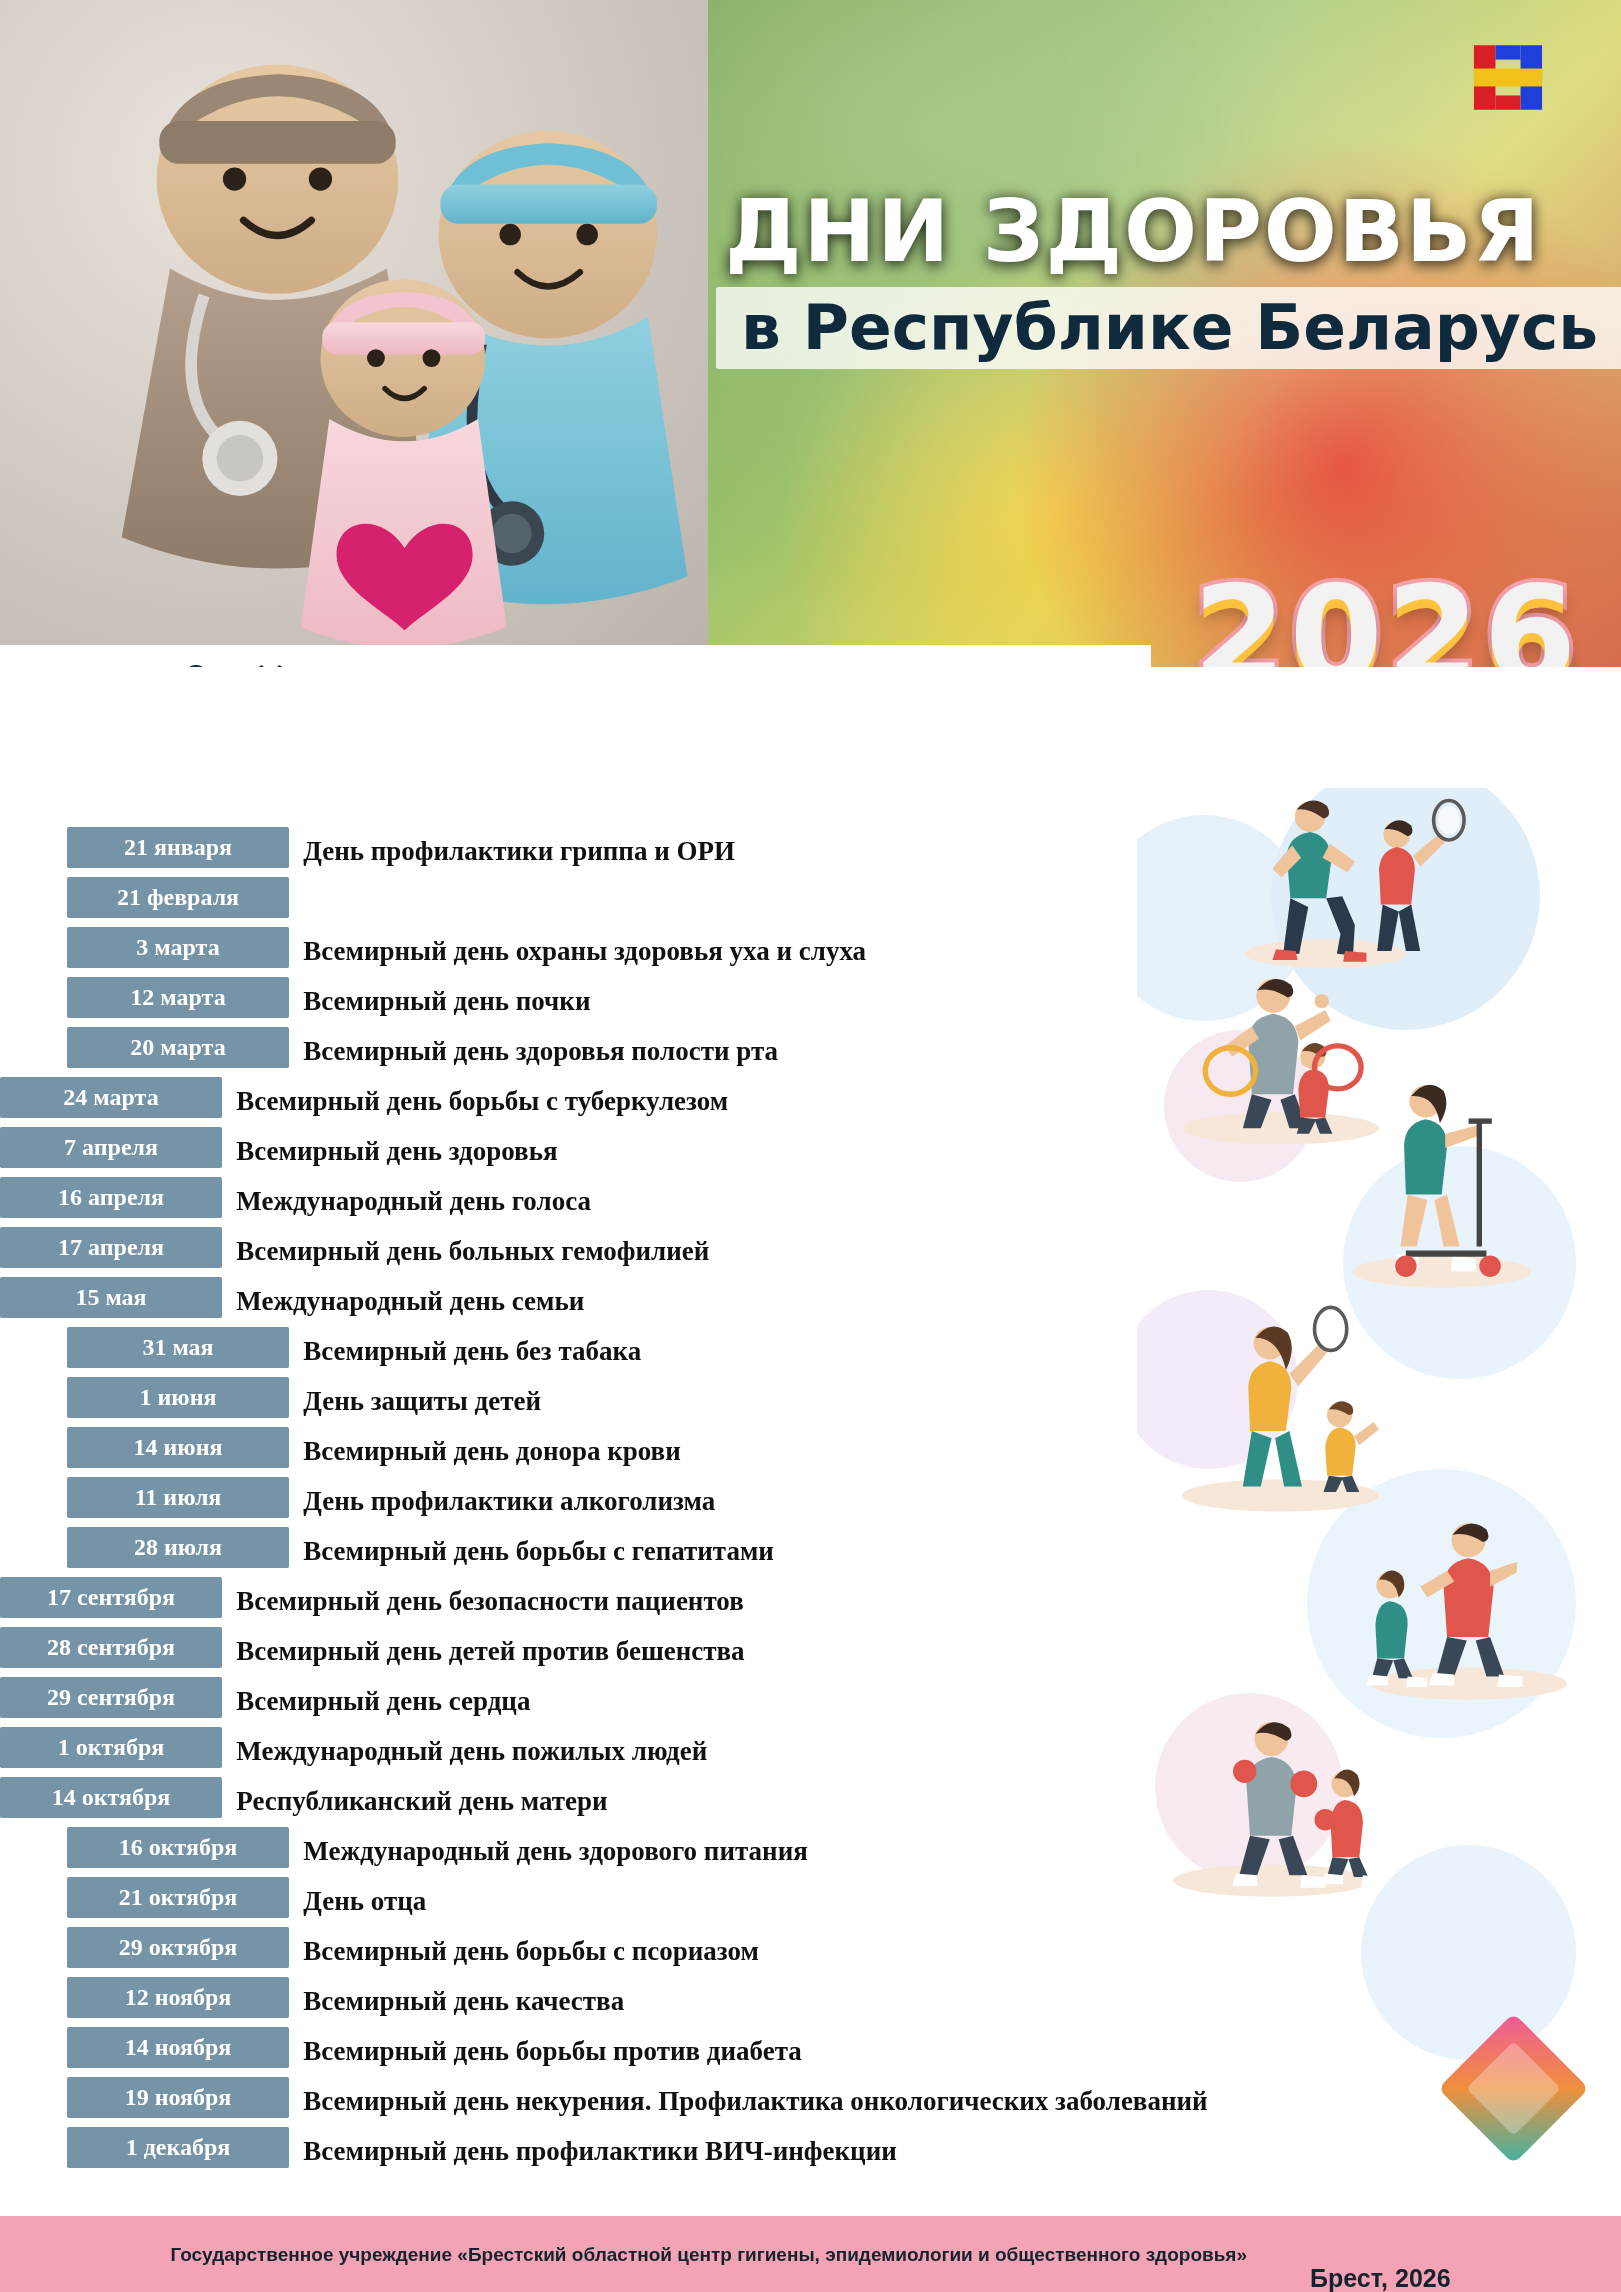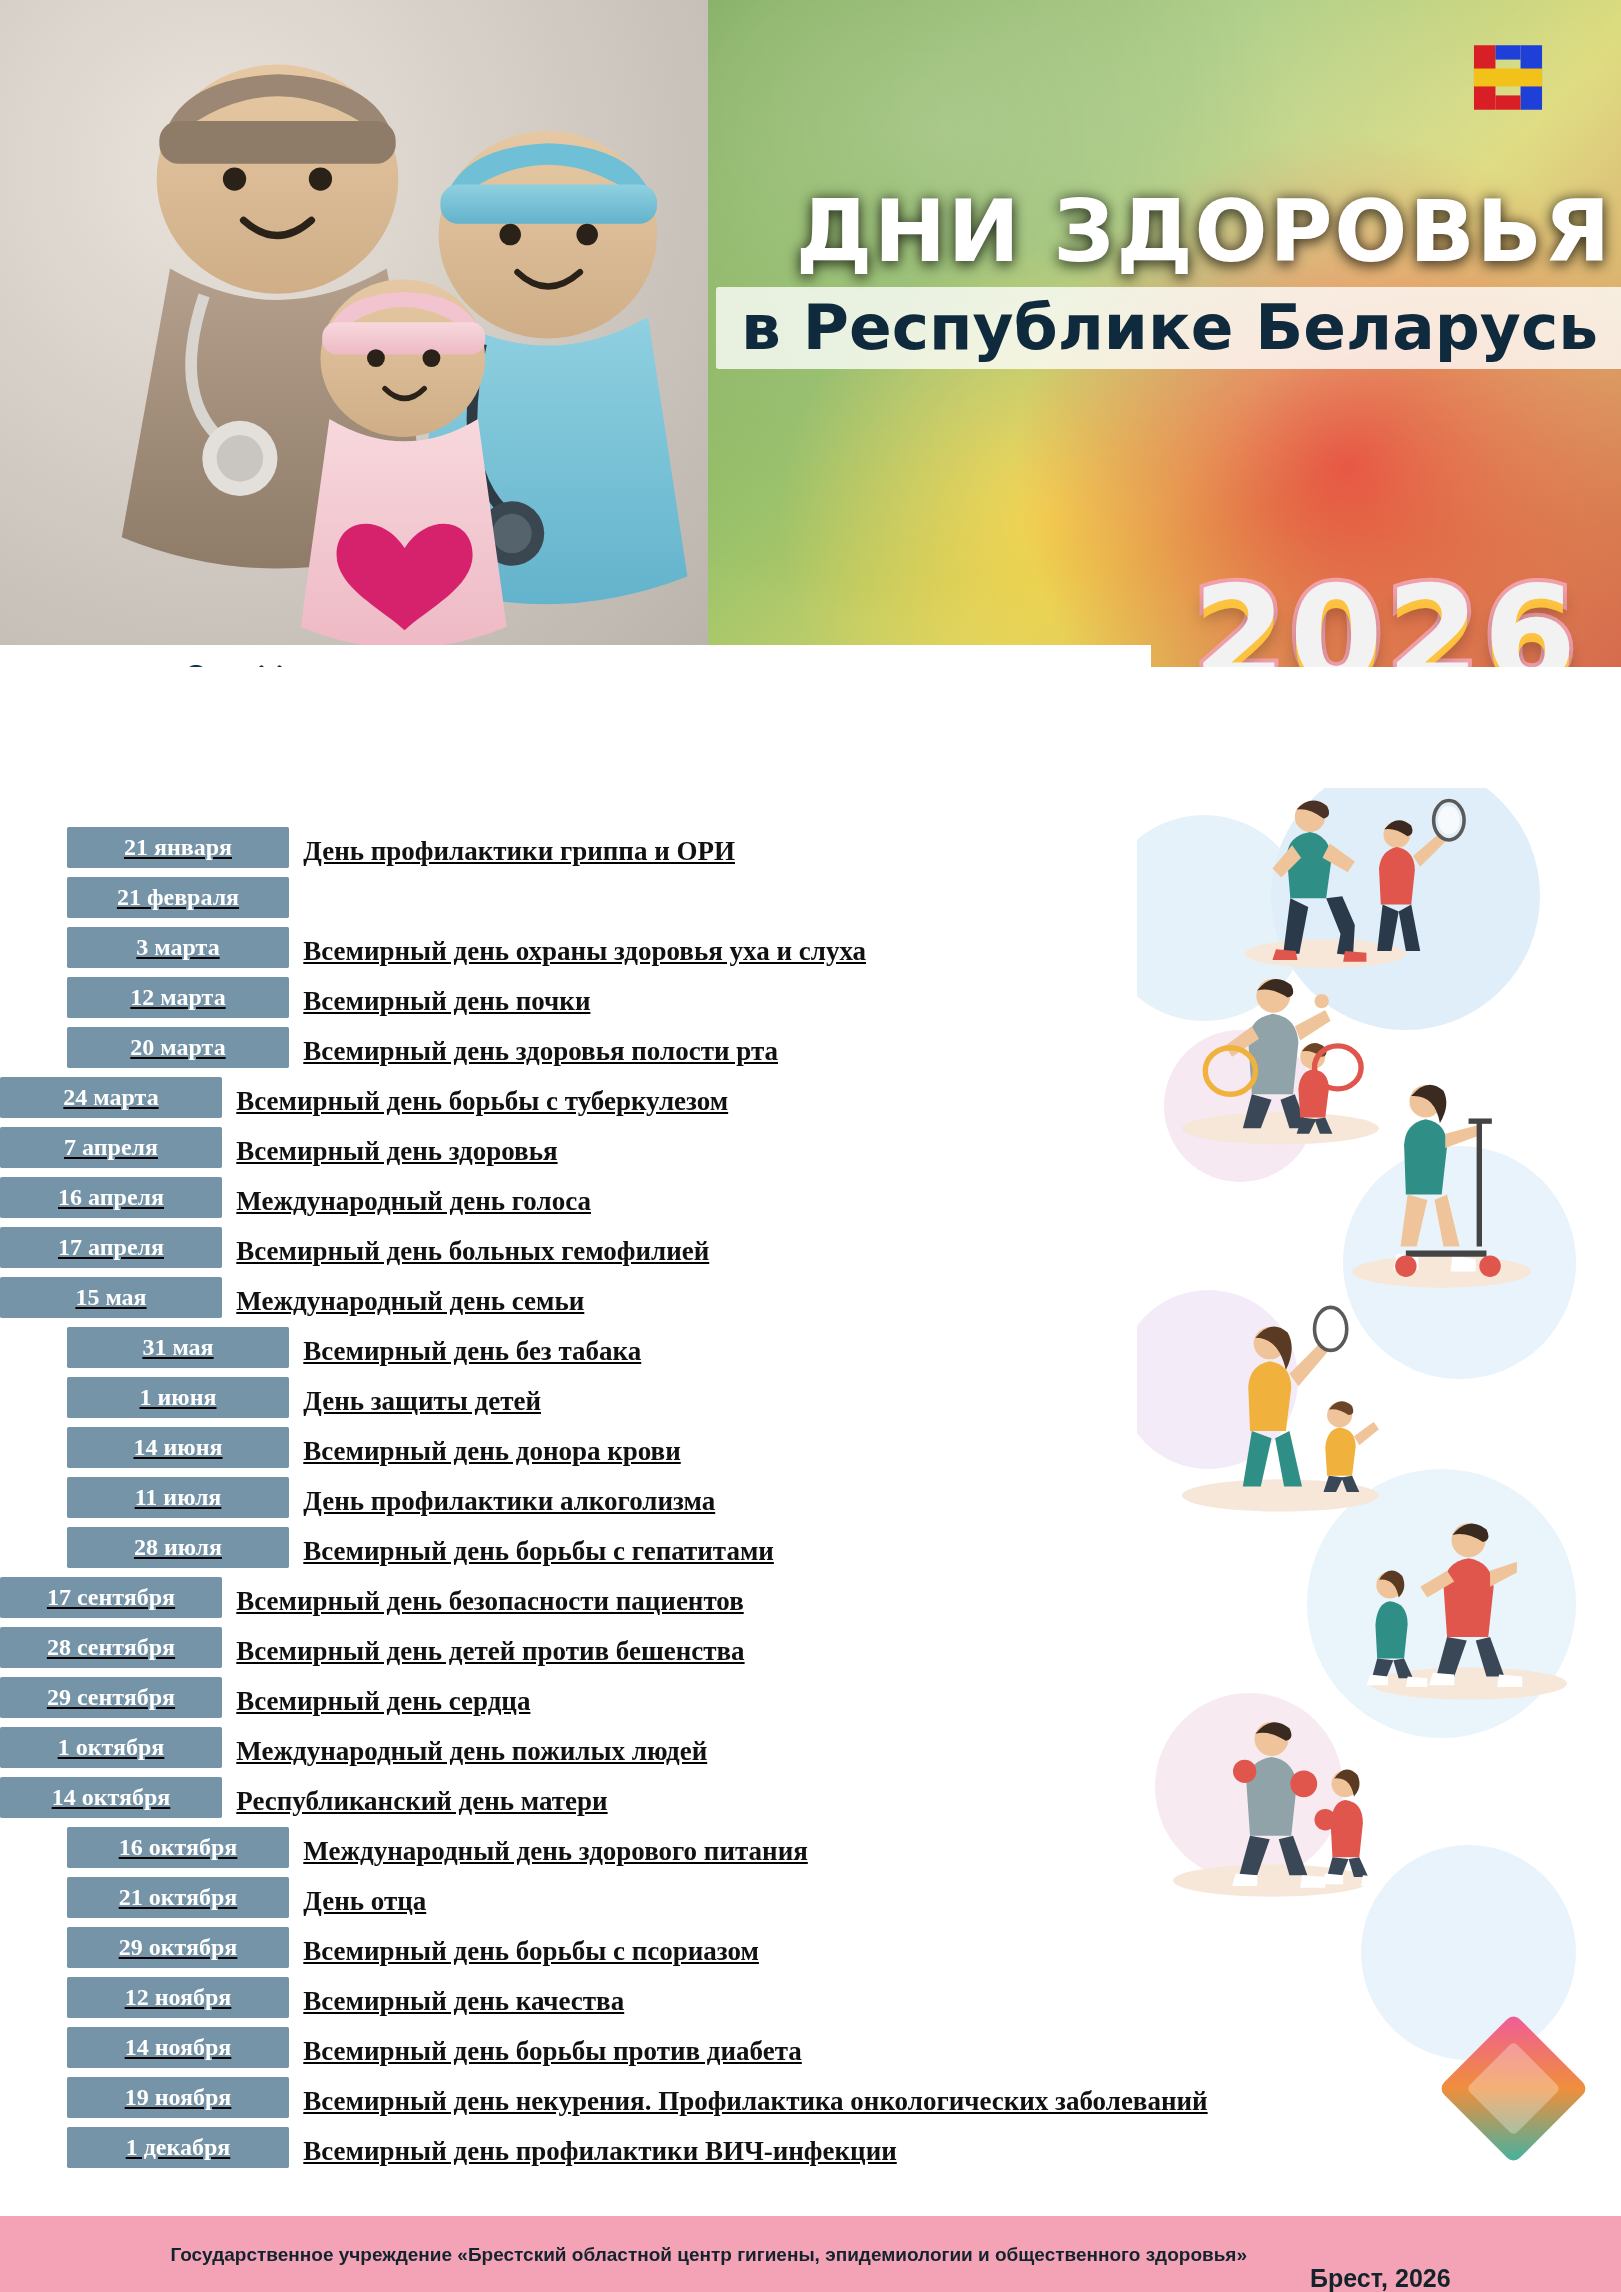--- a/index.html
+++ b/index.html
@@ -52,21 +52,21 @@
 
   
   .dolls { position: absolute; left: 0; top: 0; width: 734px; height: 667px; }
 
   
   .title-wrap {
     position: absolute;
     left: 716px;
     top: 188px;
     width: 896px;
-    text-align: right;
+    text-align: left;
   }
   .main-title {
     font-family: "DejaVu Sans", sans-serif;
     font-weight: 700;
     font-size: 86px;
     line-height: 1;
     color: #ffffff;
     letter-spacing: 1.8px;
     text-shadow:
       0 0 14.3px rgba(0,0,0,.55),
@@ -143,21 +143,20 @@
     left: 0;
     top: 788px;
     width: 1621px;
     height: 1397px;
   }
   .list {
     position: absolute;
     left: 0;
     top: 34px;
     width: 1191px;
-    text-decoration: underline;
   }
   .row {
     display: flex;
     align-items: center;
     height: 50px;
   }
   .date-chip {
     background: #7694a8;
     color: #ffffff;
     font-family: "Liberation Serif", serif;

